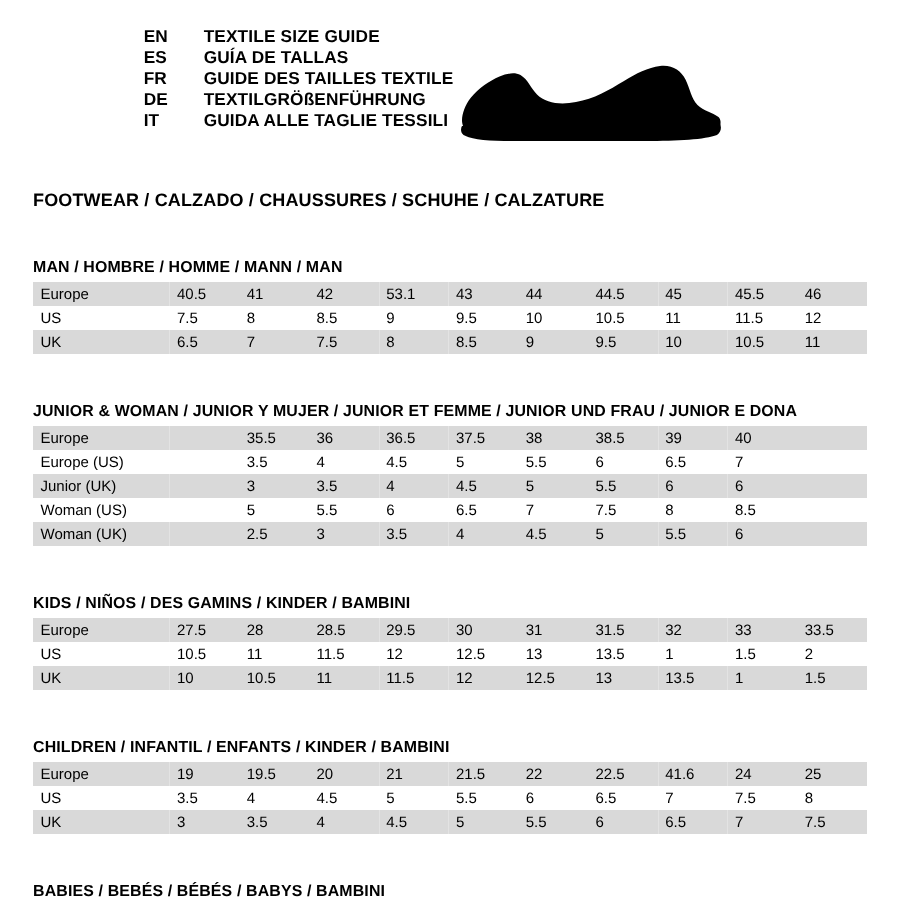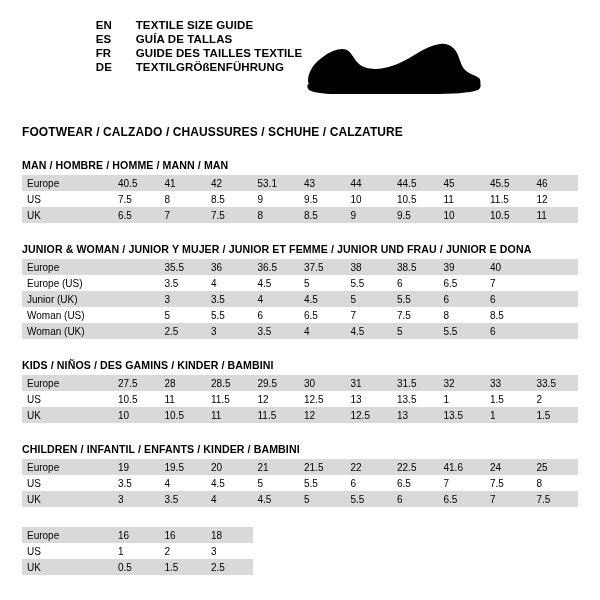--- a/index.html
+++ b/index.html
@@ -53,21 +53,21 @@
 
   .footwear-line {
     font-size: 12px;
     font-weight: bold;
     letter-spacing: 0.1px;
     margin-top: 15px;
   }
 
   
   .section {
-    margin-top: 20px;
+    margin-top: 32px;
   }
   .section-title {
     font-size: 10.6px;
     font-weight: bold;
     letter-spacing: 0.1px;
     margin-bottom: 4px;
   }
   table.sizes {
     border-collapse: collapse;
     font-size: 10px;
@@ -107,20 +107,24 @@
           <td class="lang-code">ES</td>
           <td class="lang-title">GUÍA DE TALLAS</td>
         </tr>
         <tr>
           <td class="lang-code">FR</td>
           <td class="lang-title">GUIDE DES TAILLES TEXTILE</td>
         </tr>
         <tr>
           <td class="lang-code">DE</td>
           <td class="lang-title">TEXTILGRÖßENFÜHRUNG</td>
+        </tr>
+        <tr>
+          <td class="lang-code">IT</td>
+          <td class="lang-title">GUIDA ALLE TAGLIE TESSILI</td>
         </tr>
       </tbody>
     </table>
 
     <div class="shoe-art">
       <svg width="180" height="72" viewBox="0 0 180 72" aria-hidden="true">
         <path fill="#000000" d="M6,46 C6,42 8,36 12,31 C17,25 24,20 31,17 C36,15 41,14 45,16 C50,19 52,25 56,29 C62,35 72,36 82,34 C94,32 104,26 114,20 C122,15 130,11 138,10 C146,9 152,13 155,19 C158,25 159,32 163,36 C167,40 173,41 177,44 C179,46 179,50 176,52 C170,55 160,56 148,57 C120,58 80,58 46,57 C32,56 18,55 10,53 C7,52 6,49 6,46 Z"></path>
         <path fill="#000000" d="M6,50 L178,48 C179,51 179,54 176,56 C168,59 150,60 128,60 L34,60 C20,60 10,58 7,56 C5,54 5,52 6,50 Z"></path>
       </svg>
     </div>
@@ -336,20 +340,21 @@
           <td>6</td>
           <td>6.5</td>
           <td>7</td>
           <td>7.5</td>
         </tr>
       </tbody>
     </table>
   </div>
 
   <div class="section babies">
+    <div class="section-title">BABIES / BEBÉS / BÉBÉS / BABYS / BAMBINI</div>
     <table class="sizes">
       <tbody>
         <tr class="shaded">
           <td class="label">Europe</td>
           <td>16</td>
           <td>16</td>
           <td>18</td>
           <td class="filler" colspan="7"></td>
         </tr>
         <tr>

